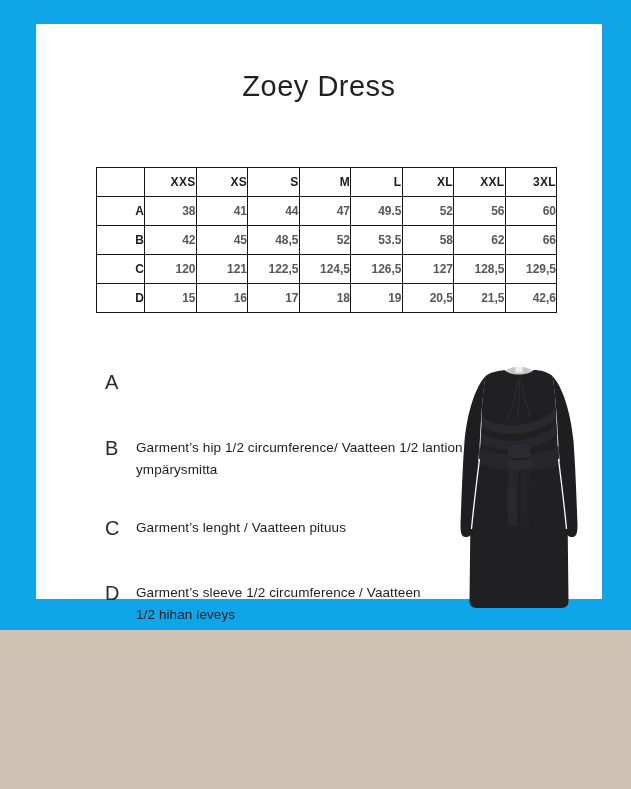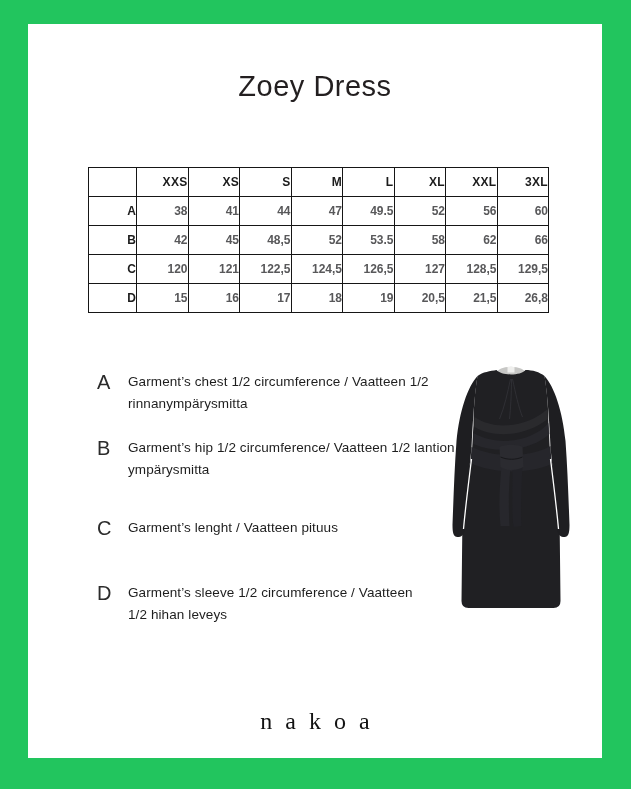--- a/index.html
+++ b/index.html
@@ -1,23 +1,23 @@
 <!DOCTYPE html>
 <html><head>
 <meta charset="utf-8">
 <style>
   * { margin: 0; padding: 0; box-sizing: border-box; }
   html, body { background: #cfc3b5; }
   body { font-family: "Liberation Sans", sans-serif; }
 
   .frame {
     position: relative;
-    width: 631px; height: 789px;
-    background: #22c55e;
-    padding: 24px 29px 31px 28px;
+    width: 631px; height: 630px;
+    background: #0ea5e9;
+    padding: 24px 29px 31px 36px;
   }
   .card {
     position: relative;
     width: 100%; height: 100%;
     background: #ffffff;
   }
 
   .title {
     position: absolute;
     top: 46px; left: 0; right: 0;
@@ -146,30 +146,28 @@
           </tr>
           <tr>
             <th class="row-head">D</th>
             <td class="value-cell">15</td>
             <td class="value-cell">16</td>
             <td class="value-cell">17</td>
             <td class="value-cell">18</td>
             <td class="value-cell">19</td>
             <td class="value-cell">20,5</td>
             <td class="value-cell">21,5</td>
-            <td class="value-cell">26,8</td>
+            <td class="value-cell">42,6</td>
           </tr>
         </tbody>
     </table>
 
     <div class="legend">
         <div class="legend-item" style="top: 347px;">
           <span class="legend-letter">A</span>
-          <div class="legend-text">Garment’s chest 1/2 circumference / Vaatteen 1/2
-rinnanympärysmitta</div>
         </div>
         <div class="legend-item" style="top: 413px;">
           <span class="legend-letter">B</span>
           <div class="legend-text">Garment’s hip 1/2 circumference/ Vaatteen 1/2 lantion
 ympärysmitta</div>
         </div>
         <div class="legend-item" style="top: 493px;">
           <span class="legend-letter">C</span>
           <div class="legend-text">Garment’s lenght / Vaatteen pituus</div>
         </div>

